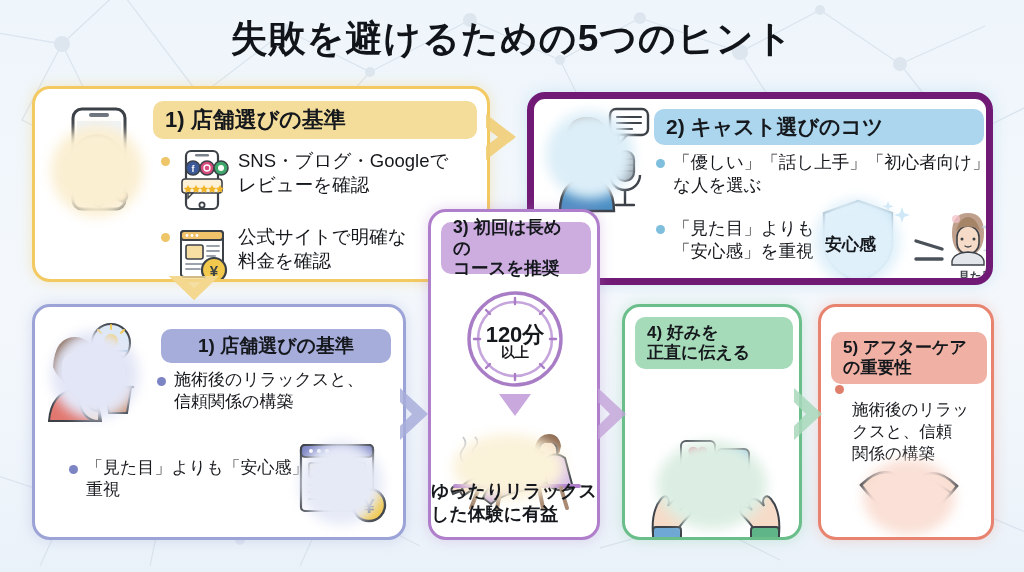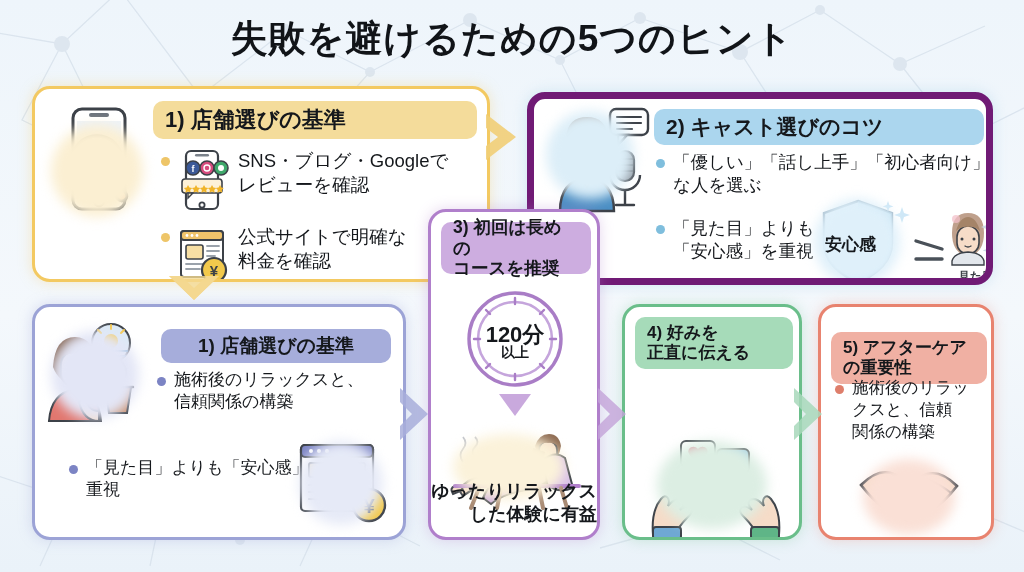--- a/index.html
+++ b/index.html
@@ -128,21 +128,21 @@
     box-shadow: 0 0 14px rgba(176,127,203,.32);
   }
   #card3 .pill {
     left: 10px; top: 10px; width: 150px; height: 52px;
     background: #CDADE0; font-size: 17.5px;
     justify-content: flex-start; text-align: left;
   }
   #card3 .caption {
     position: absolute;
     left: 0; right: 0; bottom: 12px;
-    text-align: right;
+    text-align: left;
     font-weight: 700; font-size: 18px;
     color: #15181c; line-height: 1.25;
     white-space: pre-line;
   }
 
   
   #card4 {
     left: 622px; top: 304px; width: 180px; height: 236px;
     border: 3px solid #6ABE8A;
     box-shadow: 0 0 14px rgba(106,190,138,.3);
@@ -160,21 +160,21 @@
     left: 818px; top: 304px; width: 176px; height: 236px;
     border: 3px solid #E8836F;
     box-shadow: 0 0 14px rgba(232,131,111,.3);
   }
   #card5 .pill {
     left: 10px; top: 10px; width: 156px; height: 52px;
     background: #F0B0A3; font-size: 17px; margin-top: 15px;
   }
   #card5 .bullets { left: 14px; top: 70px; width: 152px; }
   #card5 .dot { background: #DE7E6B; }
-  #card5 .btxt { font-size: 16.5px; }
+  #card5 .btxt { font-size: 16.5px; margin-top: 22px; }
 
   
   .chev { position: absolute; z-index: 6; }
 
   
   .ill { position: absolute; }
   .glow {
     position: absolute; border-radius: 50%;
     filter: blur(6px);
   }

